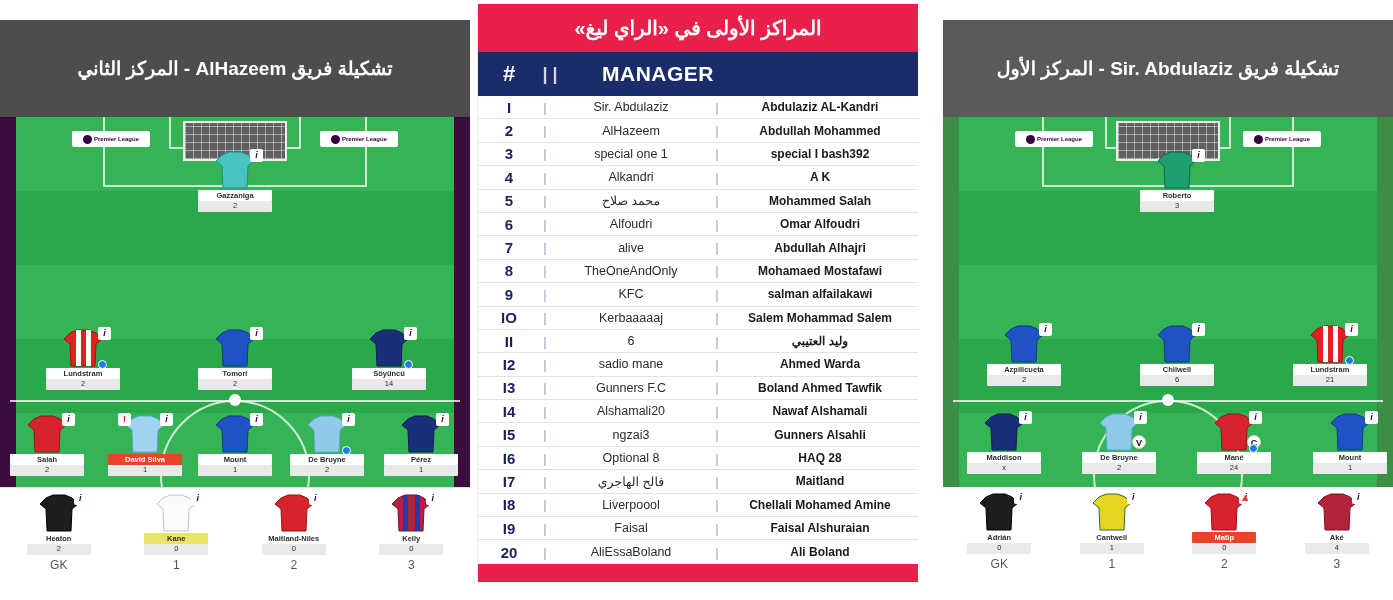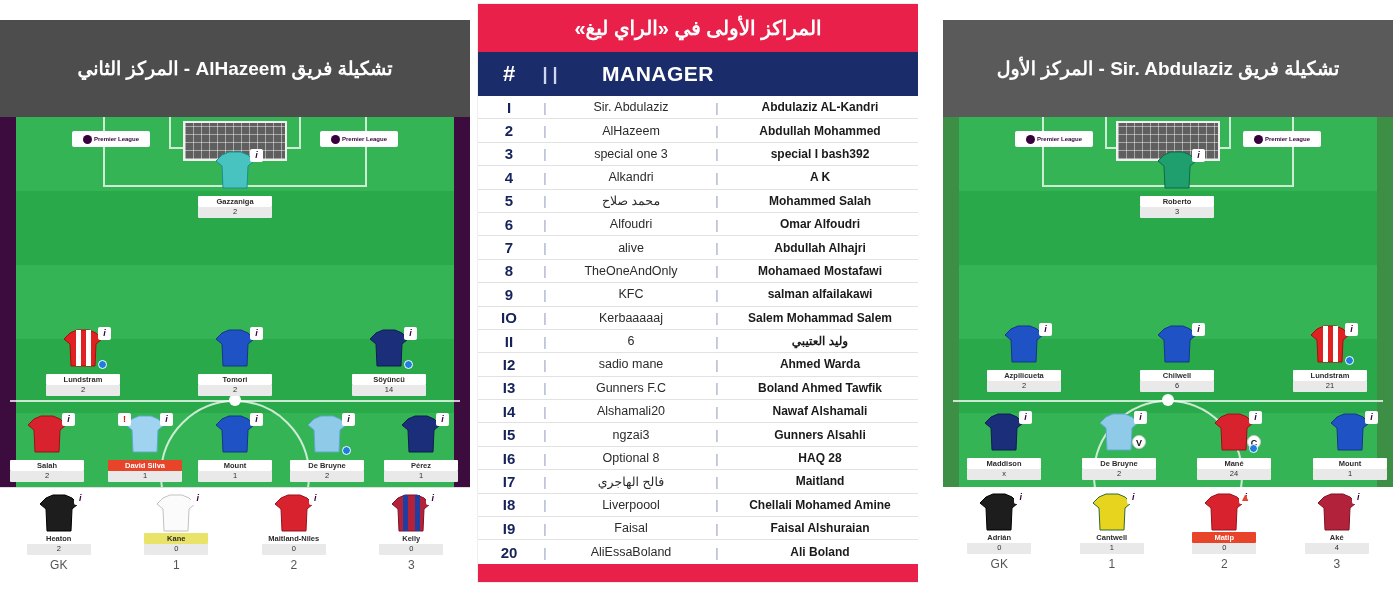--- a/index.html
+++ b/index.html
@@ -102,21 +102,21 @@
   .excl-badge {
     position: absolute; left: -6px; top: -2px; width: 13px; height: 13px;
     background: #fff; border-radius: 2px; font-size: 9px; line-height: 13px;
     color: #e01313; font-weight: bold;
   }
   .warn-badge {
     position: absolute; right: -6px; top: -2px; width: 12px; height: 12px;
     font-size: 11px; line-height: 12px; color: #e8442a;
   }
   .name-plate {
-    margin-top: 7px; background: #fff; color: #2c2c2c; font-size: 7.5px;
+    margin-top: 1px; background: #fff; color: #2c2c2c; font-size: 7.5px;
     font-weight: bold; line-height: 10px; padding: 1px 0 0; border-radius: 1px;
   }
   .score-plate {
     background: #e9e9e9; color: #2c2c2c; font-size: 7.5px; line-height: 10px;
     padding-bottom: 1px; border-radius: 0 0 1px 1px;
   }
   .name-plate.cap { background: #e8442a; color: #fff; }
 
   
   .bench { position: relative; height: 108px; background: #ffffff; display: flex; }
@@ -364,21 +364,21 @@
       <div class="mid-row">
           <div class="c1">2</div>
           <div class="sep">|</div>
           <div class="c2">AlHazeem</div>
           <div class="sep">|</div>
           <div class="c3">Abdullah Mohammed</div>
         </div>
       <div class="mid-row">
           <div class="c1">3</div>
           <div class="sep">|</div>
-          <div class="c2">special one 3</div>
+          <div class="c2">special one 1</div>
           <div class="sep">|</div>
           <div class="c3">special I bash392</div>
         </div>
       <div class="mid-row">
           <div class="c1">4</div>
           <div class="sep">|</div>
           <div class="c2">Alkandri</div>
           <div class="sep">|</div>
           <div class="c3">A K</div>
         </div>

